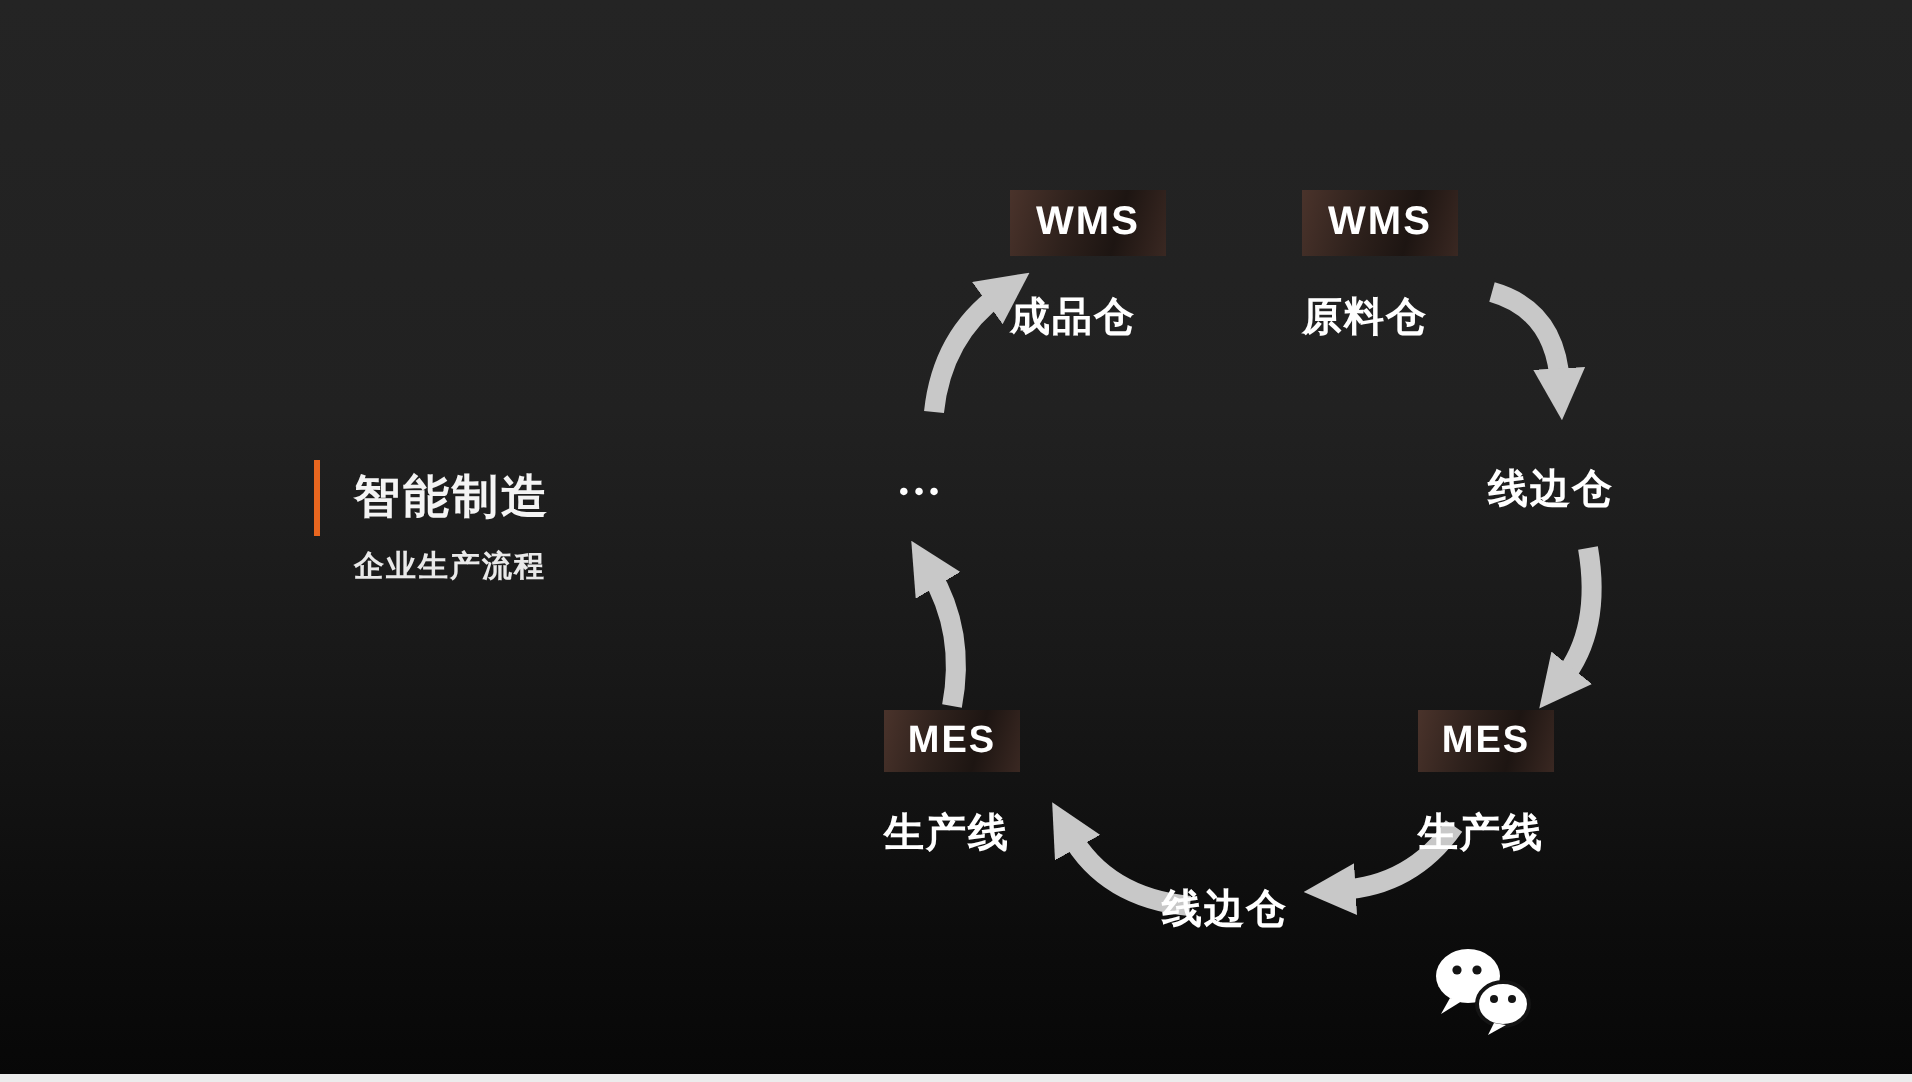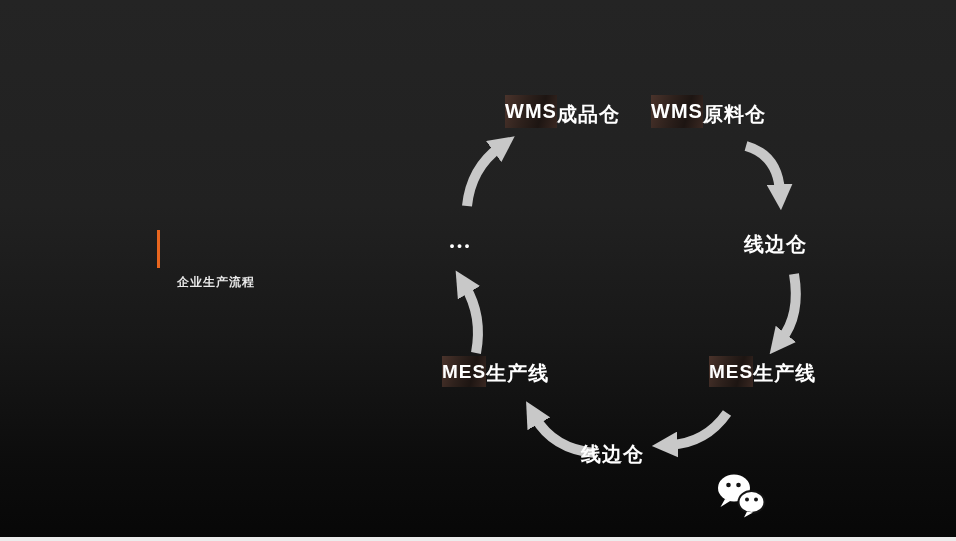--- a/index.html
+++ b/index.html
@@ -15,33 +15,33 @@
   }
   .accent-bar{
     position:absolute;left:157px;top:230px;width:3px;height:38px;background:#e8661f;
   }
   .title{
     position:absolute;left:177px;top:233px;
     font-size:23px;font-weight:bold;color:#f4f4f4;letter-spacing:1.5px;white-space:nowrap;
   }
   .subtitle{
     position:absolute;left:177px;top:274px;
-    font-size:12px;font-weight:bold;color:#e9e9e9;letter-spacing:1px;white-space:nowrap;
+    font-size:15px;font-weight:bold;color:#e9e9e9;letter-spacing:1px;white-space:nowrap;
   }
   .node{
-    position:absolute;width:100px;display:flex;flex-direction:row;align-items:flex-end;
+    position:absolute;width:100px;display:flex;flex-direction:column;align-items:flex-start;
   }
   .badge{
     width:78px;height:33px;display:flex;align-items:center;justify-content:center;
     background:linear-gradient(105deg,#4a332b 0%,#2e211c 38%,#1d1512 68%,#3a2822 100%);
     color:#ffffff;font-size:20px;font-weight:bold;letter-spacing:1px;
   }
   .badge.small{width:68px;height:31px;font-size:19px;}
   .node-label{
-    margin-top:5px;color:#ffffff;font-size:20px;font-weight:bold;letter-spacing:1px;white-space:nowrap;
+    margin-top:17px;color:#ffffff;font-size:20px;font-weight:bold;letter-spacing:1px;white-space:nowrap;
   }
   .plain-label{
     position:absolute;width:100px;
     color:#ffffff;font-size:20px;font-weight:bold;letter-spacing:1px;white-space:nowrap;
   }
   .ellipsis{
     position:absolute;left:436px;top:238px;width:50px;text-align:center;
     color:#ffffff;font-size:13px;font-weight:bold;letter-spacing:3px;
   }
   .arrows{position:absolute;left:0;top:0;width:956px;height:541px;}
@@ -50,20 +50,21 @@
     color:#f2f2f2;font-size:25px;letter-spacing:2px;white-space:nowrap;
   }
   .wechat-icon{position:absolute;left:714px;top:472px;}
 </style>
 </head>
 <body>
 
 <div class="slide">
 
   <div class="accent-bar"></div>
+  <div class="title">智能制造</div>
   <div class="subtitle">企业生产流程</div>
 
   <svg class="arrows" viewBox="0 0 956 541" xmlns="http://www.w3.org/2000/svg">
     <defs>
       <marker id="ah" viewBox="0 0 4 4" markerWidth="2.6" markerHeight="2.6" refX="1.2" refY="2" orient="auto" markerUnits="strokeWidth">
         <path d="M0 0 L4 2 L0 4 z" fill="#c8c8c8"></path>
       </marker>
     </defs>
     <path d="M 467 206 Q 471 168 500 147" fill="none" stroke="#c8c8c8" stroke-width="10" marker-end="url(#ah)"></path>
     <path d="M 746 146 Q 778 155 780 192" fill="none" stroke="#c8c8c8" stroke-width="10" marker-end="url(#ah)"></path>

